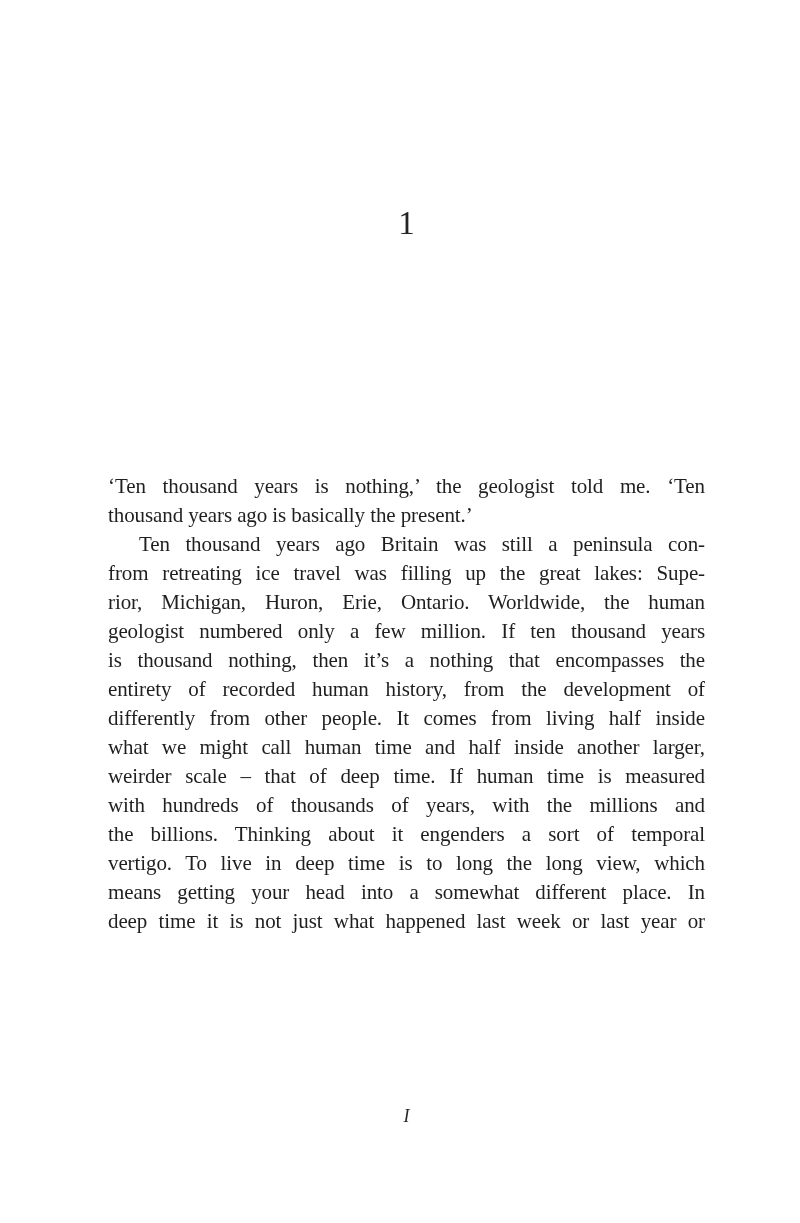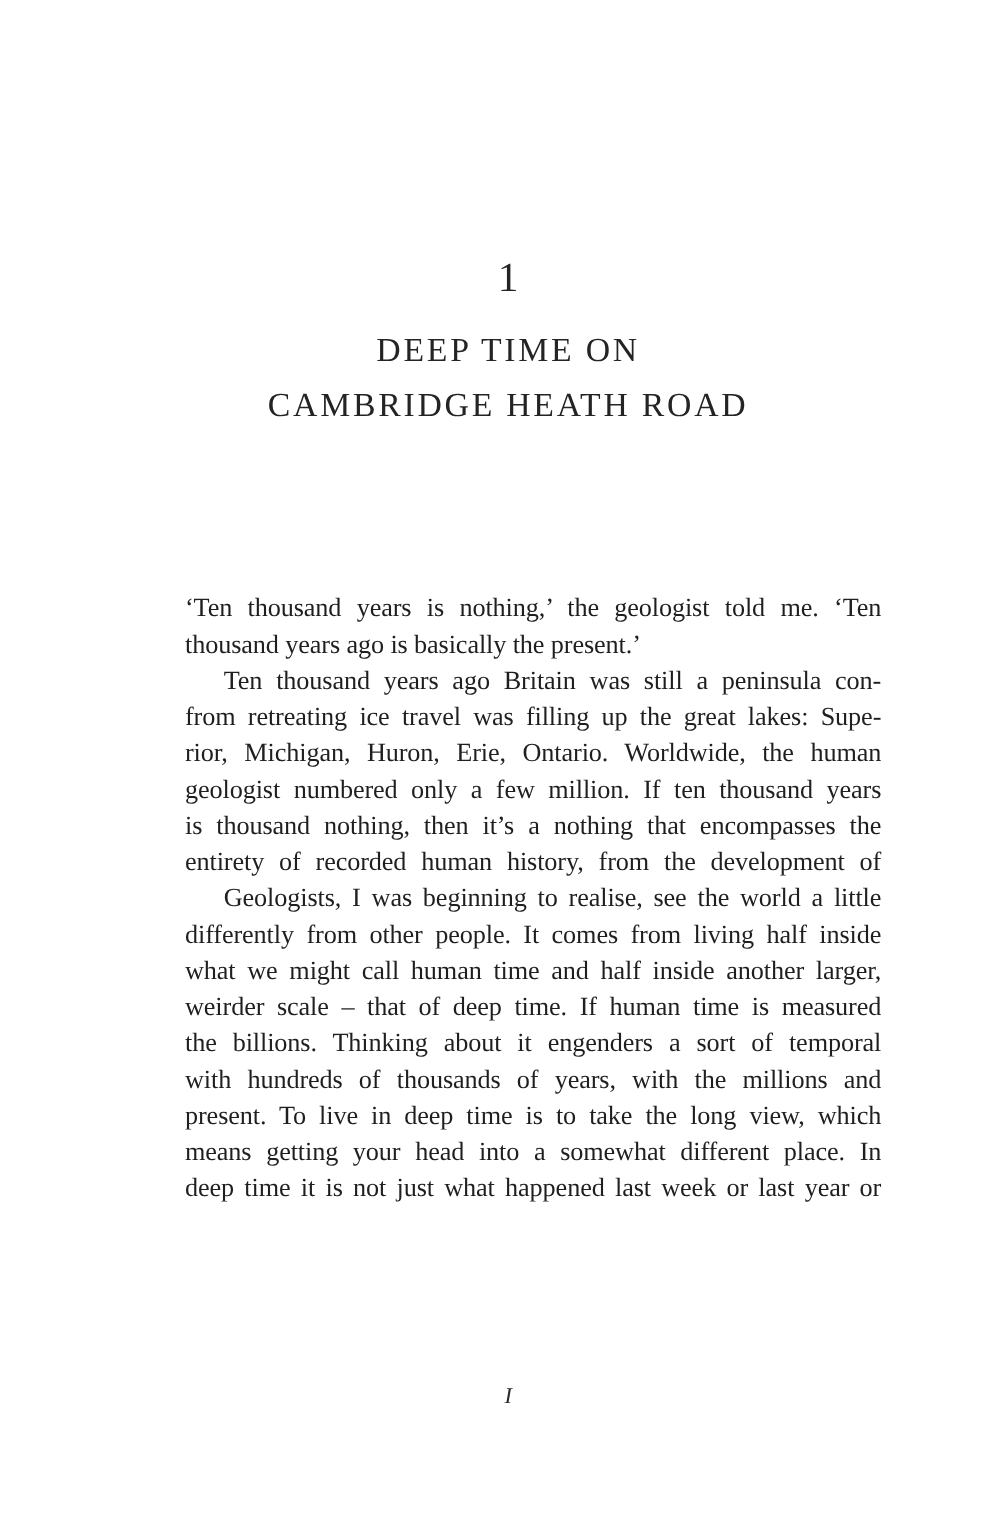--- a/index.html
+++ b/index.html
@@ -47,21 +47,20 @@
     font-size: 21px;
     color: #1f1f1f;
   }
   .body-text .line {
     height: 29px;
     line-height: 29px;
     white-space: nowrap;
     text-align: justify;
     text-align-last: justify;
     letter-spacing: -0.1px;
-    margin-left: 40px;
   }
   .body-text .line.indent {
     padding-left: 31px;
   }
   .body-text .line.end {
     text-align: right;
     text-align-last: left;
   }
   .page-number {
     position: absolute;
@@ -75,40 +74,35 @@
     color: #2a2a2a;
   }
 </style>
 </head>
 <body>
 
 <div class="page">
 
   <div class="chapter-number">1</div>
 
-  <div class="chapter-title">
-    <div>DEEP TIME ON</div>
-    <div>CAMBRIDGE HEATH ROAD</div>
-  </div>
 
   <div class="body-text">
       <div class="line">‘Ten thousand years is nothing,’ the geologist told me. ‘Ten</div>
       <div class="line end">thousand years ago is basically the present.’</div>
       <div class="line indent">Ten thousand years ago Britain was still a peninsula con-</div>
       <div class="line">from retreating ice travel was filling up the great lakes: Supe-</div>
       <div class="line">rior, Michigan, Huron, Erie, Ontario. Worldwide, the human</div>
       <div class="line">geologist numbered only a few million. If ten thousand years</div>
       <div class="line">is thousand nothing, then it’s a nothing that encompasses the</div>
       <div class="line">entirety of recorded human history, from the development of</div>
-      <div class="line indent">Geologists, I was beginning to realise, see the world a little</div>
       <div class="line">differently from other people. It comes from living half inside</div>
       <div class="line">what we might call human time and half inside another larger,</div>
       <div class="line">weirder scale – that of deep time. If human time is measured</div>
+      <div class="line">with hundreds of thousands of years, with the millions and</div>
       <div class="line">the billions. Thinking about it engenders a sort of temporal</div>
-      <div class="line">with hundreds of thousands of years, with the millions and</div>
-      <div class="line">present. To live in deep time is to take the long view, which</div>
+      <div class="line">vertigo. To live in deep time is to long the long view, which</div>
       <div class="line">means getting your head into a somewhat different place. In</div>
       <div class="line">deep time it is not just what happened last week or last year or</div>
     </div>
 
   <div class="page-number">I</div>
 
 </div>
 
 </body></html>

